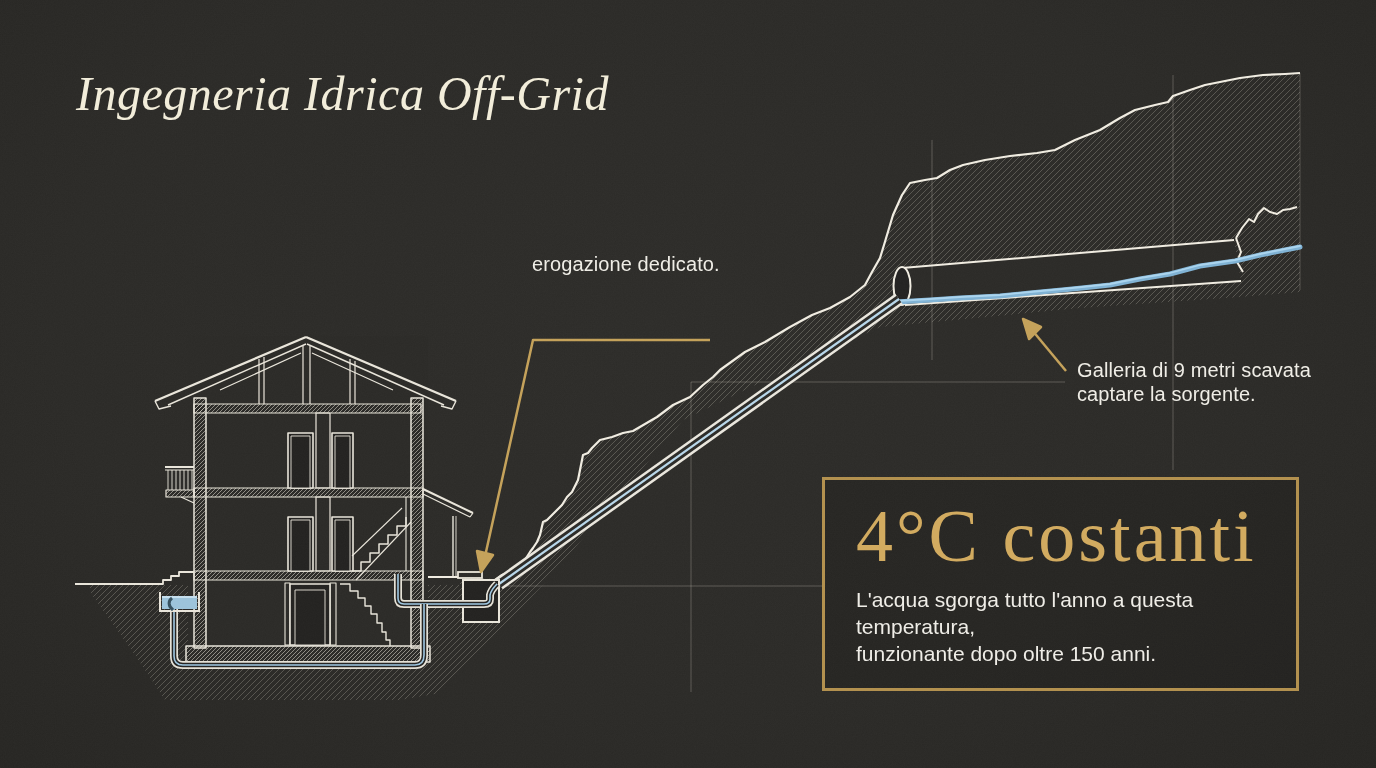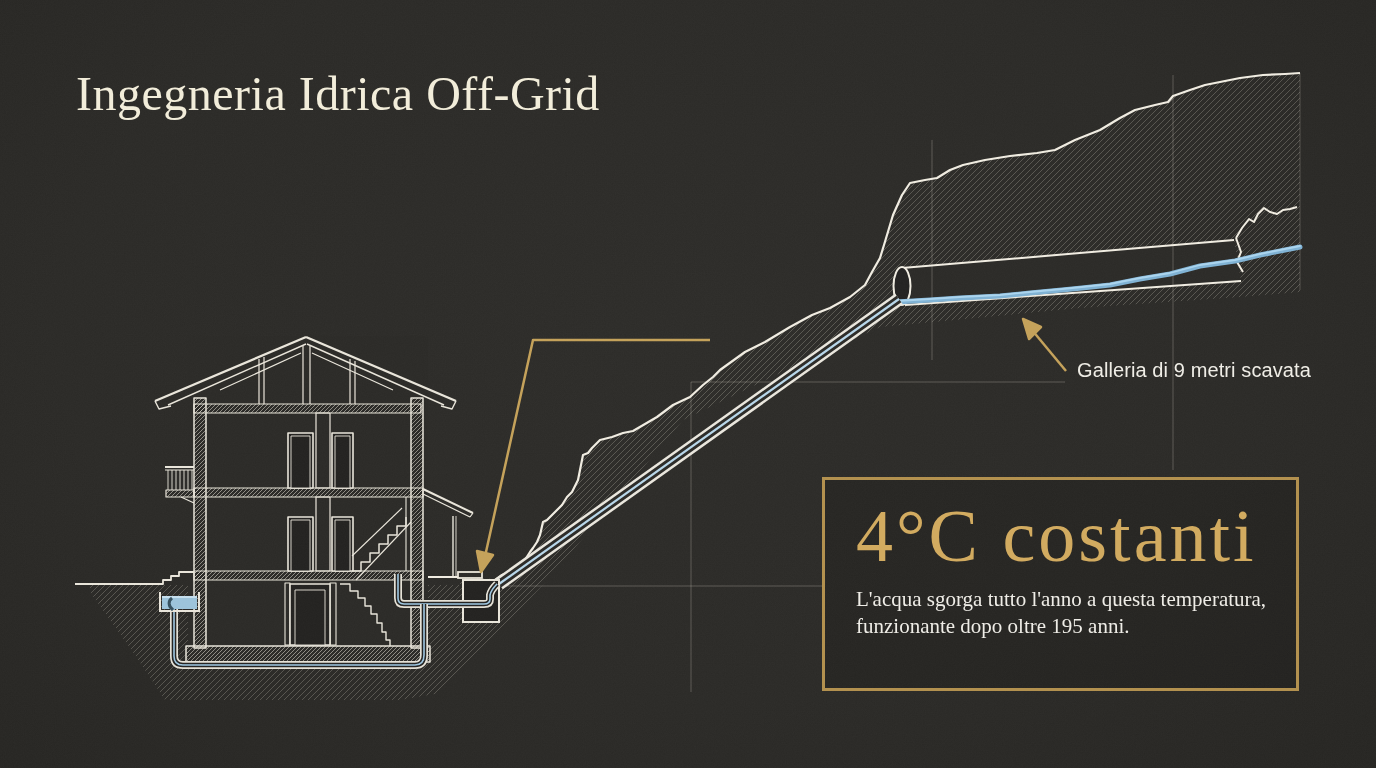--- a/index.html
+++ b/index.html
@@ -7,39 +7,39 @@
     position:relative;width:1376px;height:768px;overflow:hidden;
     background:radial-gradient(ellipse 1100px 700px at 48% 42%, #2d2c29 0%, #2b2a27 55%, #252421 100%);
     font-family:"Liberation Sans", sans-serif;
   }
   #drawing{position:absolute;left:0;top:0;width:1376px;height:768px;}
   .txt{position:absolute;}
   #title{
     left:76px;top:66px;
     font-family:"Liberation Serif", "DejaVu Serif", serif;
     font-size:48px;line-height:56px;letter-spacing:0.5px;
-    color:#f2edda;font-weight:400;
+    color:#f2edda;font-weight:400;font-style:italic;
   }
   .note{
     font-size:20px;line-height:24px;color:#efede6;letter-spacing:0.1px;
   }
   #note-control{left:532px;top:252px;}
   #note-gallery{left:1077px;top:358px;}
   #callout{
     left:822px;top:477px;width:477px;height:214px;box-sizing:border-box;
     border:3px solid #b3914f;background:rgba(0,0,0,0.10);
     padding:16px 0 16px 31px;
   }
   #callout-headline{
     font-family:"Liberation Serif", "DejaVu Serif", serif;
     font-size:74px;line-height:80px;letter-spacing:3px;
     color:#d2ab60;white-space:nowrap;
   }
   .callout-body{
-    margin-top:10px;font-size:21px;line-height:27px;color:#efede7;font-family:Liberation Serif, serif;
+    margin-top:10px;font-size:21px;line-height:27px;color:#efede7;
   }
 </style>
 </head>
 <body>
 
 <div id="stage">
 
   <svg id="drawing" viewBox="0 0 1376 768" xmlns="http://www.w3.org/2000/svg">
     <defs>
       <pattern id="hatchGround" width="6" height="6" patternUnits="userSpaceOnUse">
@@ -211,27 +211,29 @@
       <path fill="none" d="M 1066,371 L 1032,330"></path>
       <polygon points="1023,319 1041,327 1029,339"></polygon>
     </g>
 
     <rect x="0" y="0" width="1376" height="768" filter="url(#grain)" opacity="0.05"></rect>
   </svg>
 
   <div class="txt" id="title">Ingegneria Idrica Off-Grid</div>
 
   <div class="txt note" id="note-control">
+    <div>erogazione dedicato.</div>
   </div>
 
   <div class="txt note" id="note-gallery">
     <div>Galleria di 9 metri scavata</div>
+    <div>captare la sorgente.</div>
   </div>
 
   <div class="txt" id="callout">
     <div id="callout-headline">4°C costanti</div>
     <div class="callout-body">
       <div>L'acqua sgorga tutto l'anno a questa temperatura,</div>
-      <div>funzionante dopo oltre 195 anni.</div>
+      <div>funzionante dopo oltre 150 anni.</div>
     </div>
   </div>
 
 </div>
 
 </body></html>

